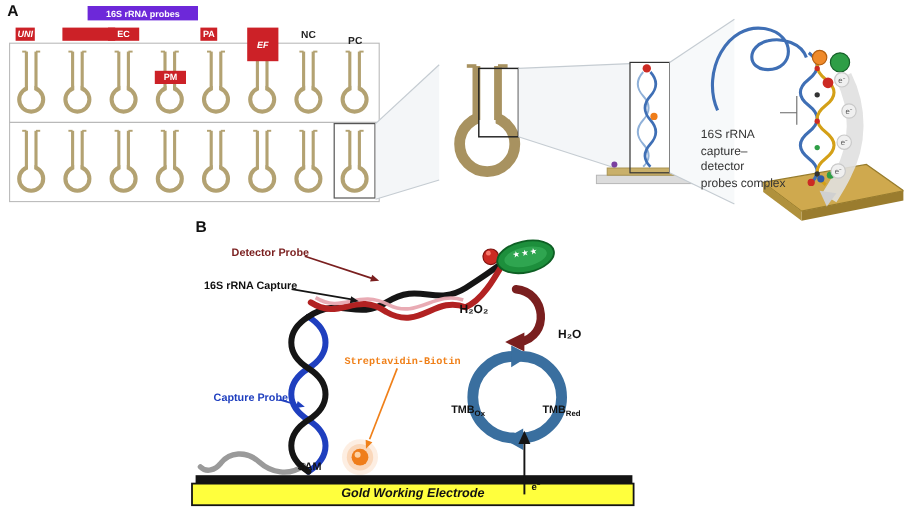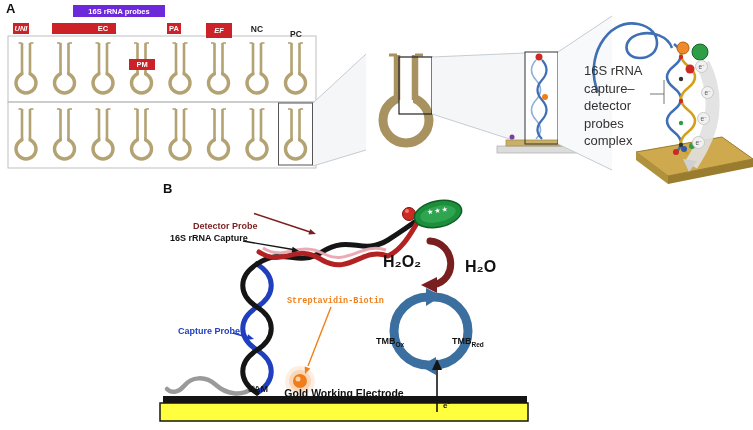--- a/index.html
+++ b/index.html
@@ -17,31 +17,31 @@
     display:flex; align-items:center; justify-content:center;
   }
   .col-chip {
     background:#cc2127; color:#fff; font-weight:bold; font-size:7.5px;
     display:flex; align-items:center; justify-content:center;
   }
   .col-txt {
     color:#222; font-weight:bold; font-size:8.5px;
     display:flex; align-items:center; justify-content:center;
   }
-  .caption { font-size:13px; color:#333; white-space:pre-line; line-height:1.35; }
+  .caption { font-size:10px; color:#333; white-space:pre-line; line-height:1.35;margin-top:44px; }
   .ebadge {
     width:13px; height:13px; border-radius:50%; background:#f0f0f0;
     border:1px solid #c9c9c9; color:#555; font-size:6.5px;
     display:flex; align-items:center; justify-content:center;
   }
   .lbl-maroon { color:#7a1f1f; font-weight:bold; font-size:9px; }
   .lbl-black  { color:#111;    font-weight:bold; font-size:9px; }
   .lbl-blue   { color:#1f3fbf; font-weight:bold; font-size:9px;text-align:right; }
   .lbl-orange { color:#f08019; font-weight:bold; font-size:8.5px; }
-  .lbl-chem   { color:#111; font-weight:bold; font-size:16px; }
+  .lbl-chem   { color:#111; font-weight:bold; font-size:10px; }
   .lbl-tmb    { color:#111; font-weight:bold; font-size:9px; }
   .lbl-tmb .sub { font-size:6.5px; vertical-align:sub; font-weight:bold; }
   .lbl-sam    { color:#111; font-weight:bold; font-size:9px; }
   .lbl-electrode {
     color:#111; font-weight:bold; font-size:10.5px; text-align:center; width:368px;
   }
   .lbl-electron { color:#111; font-weight:bold; font-size:8px; }
   .enzyme-stars {
     color:#fff; font-size:7px; letter-spacing:1px; width:42px; text-align:center;
     transform:rotate(-10deg);
@@ -220,49 +220,49 @@
 
   <div class="lbl panel-letter" style="left:6px; top:1px;">A</div>
 
   <div class="lbl banner" style="left:73px; top:5px; width:92px; height:12px;">16S rRNA probes</div>
 
   <div class="lbl col-chip" style="left:13px;  top:23px; width:16px; height:11px;font-style:italic;">UNI</div>
   <div class="lbl col-chip" style="left:52px;  top:23px; width:26px; height:11px;padding-left:44px;">EB</div>
   <div class="lbl col-chip" style="left:90px;  top:23px; width:26px; height:11px;">EC</div>
   <div class="lbl col-chip" style="left:129px; top:23px; width:26px; height:11px;margin-top:36px;">PM</div>
   <div class="lbl col-chip" style="left:167px; top:23px; width:14px; height:11px;">PA</div>
-  <div class="lbl col-chip" style="left:206px; top:23px; width:26px; height:15px;font-style:italic;">EF</div>
+  <div class="lbl col-chip" style="left:206px; top:23px; width:26px; height:28px;font-style:italic;">EF</div>
   <div class="lbl col-txt" style="left:244px; top:23px; width:26px; height:11px;">NC</div>
   <div class="lbl col-txt" style="left:283px; top:28px; width:26px; height:11px;">PC</div>
 
   <div class="lbl caption" style="left:584px; top:62px; width:72px;">16S rRNA
 capture–detector
 probes complex</div>
 
   <span class="lbl ebadge" style="left:695px; top:60px;">e⁻</span>
   <span class="lbl ebadge" style="left:701px; top:86px;">e⁻</span>
   <span class="lbl ebadge" style="left:697px; top:112px;">e⁻</span>
   <span class="lbl ebadge" style="left:692px; top:136px;">e⁻</span>
 
   <div class="lbl panel-letter" style="left:163px; top:181px;">B</div>
 
-  <div class="lbl lbl-maroon" style="left:193px; top:205px;margin-top:16px;">Detector Probe</div>
+  <div class="lbl lbl-maroon" style="left:193px; top:205px;">Detector Probe</div>
   <div class="lbl lbl-black" style="left:170px; top:233px;">16S rRNA Capture</div>
   <div class="lbl lbl-blue" style="left:178px; top:326px;">Capture Probe</div>
   <div class="lbl lbl-orange" style="left:287px; top:296px;font-family:Liberation Mono, monospace;">Streptavidin-Biotin</div>
 
   <div class="lbl lbl-chem" style="left:383px; top:253px;">H₂O₂</div>
-  <div class="lbl lbl-chem" style="left:465px; top:258px;">H₂O</div>
+  <div class="lbl lbl-chem" style="left:465px; top:274px;">H₂O</div>
 
   <div class="lbl lbl-tmb" style="left:376px; top:336px;">
     <span>TMB</span><span class="sub">Ox</span>
   </div>
   <div class="lbl lbl-tmb" style="left:452px; top:336px;">
     <span>TMB</span><span class="sub">Red</span>
   </div>
 
   <div class="lbl lbl-sam" style="left:248px; top:384px;">SAM</div>
-  <div class="lbl lbl-electrode" style="left:160px; top:387px;">Gold Working Electrode</div>
+  <div class="lbl lbl-electrode" style="left:160px; top:405px;font-style:italic;">Gold Working Electrode</div>
   <div class="lbl lbl-electron" style="left:443px; top:399px;">e⁻</div>
 
   <div class="lbl enzyme-stars" style="left:417px; top:207px;">★★★</div>
 
 </div>
 
 </body></html>

